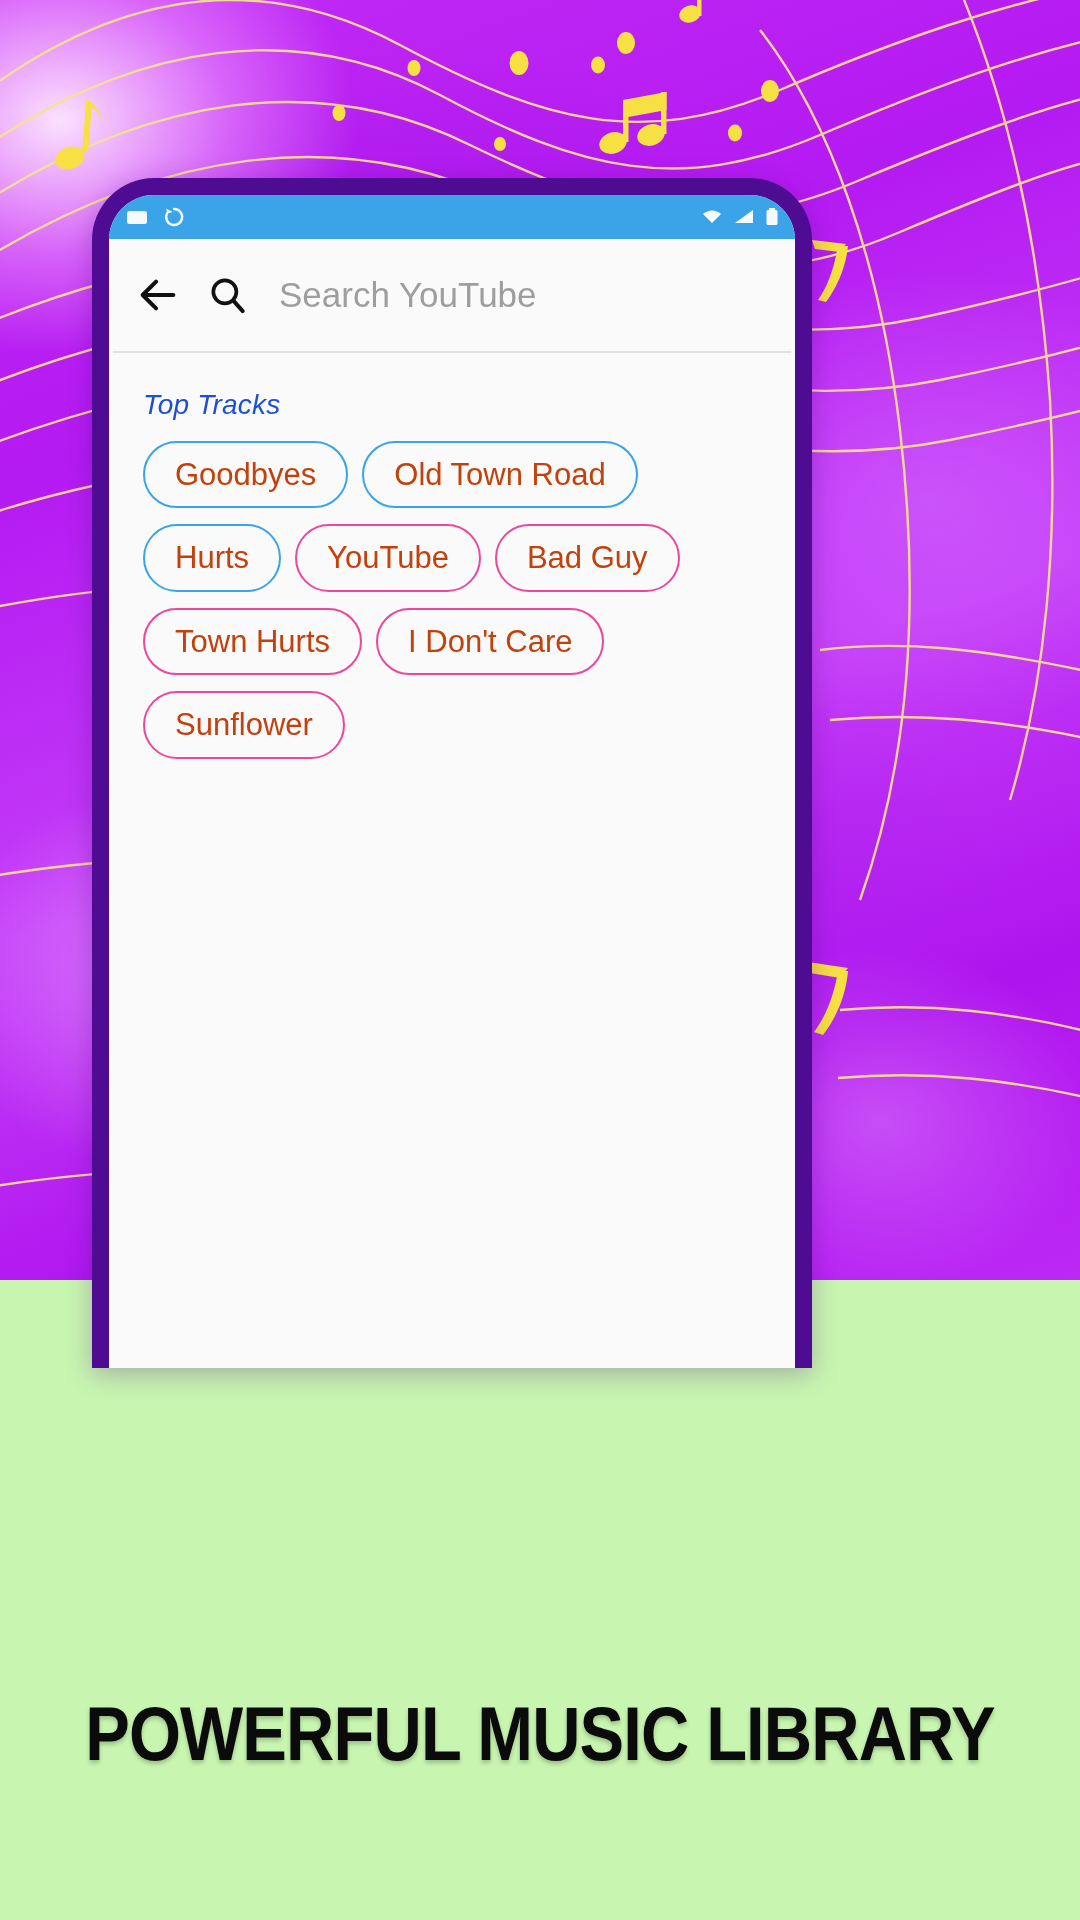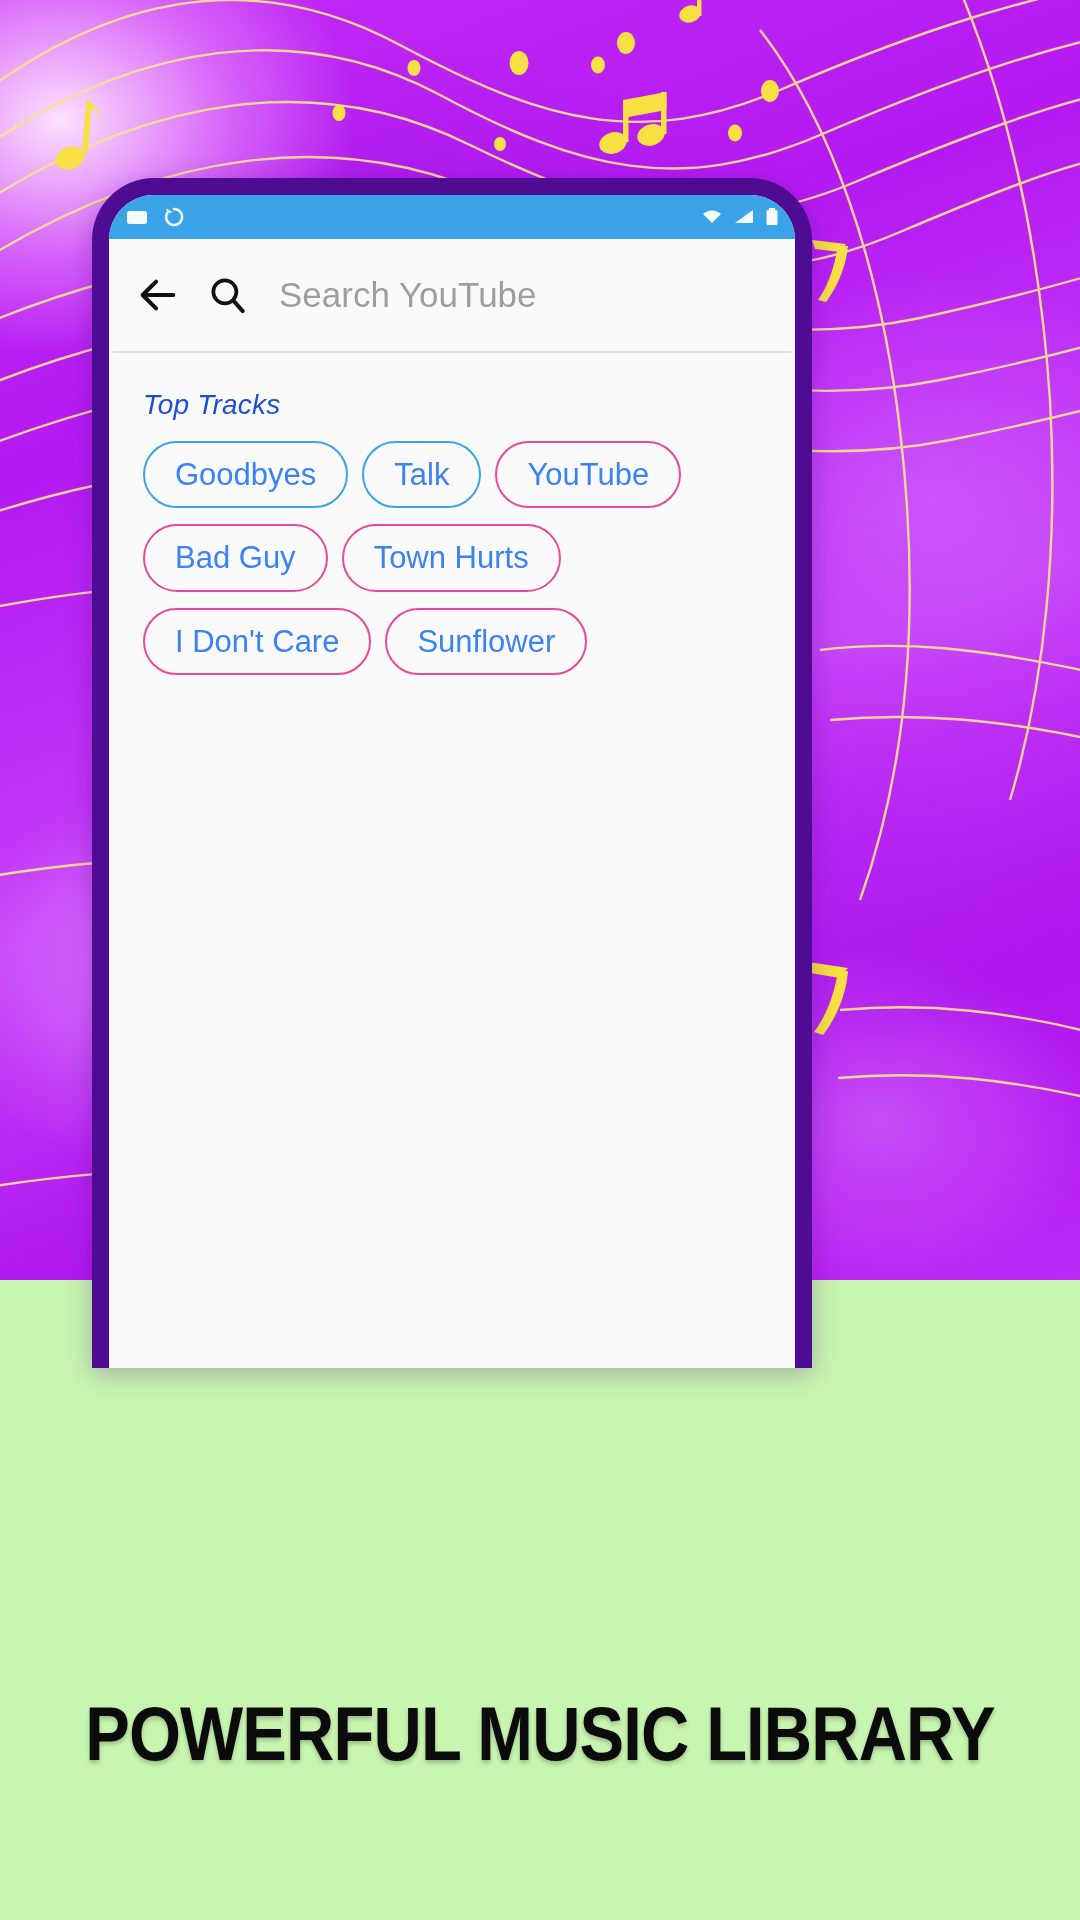--- a/index.html
+++ b/index.html
@@ -126,21 +126,21 @@
     margin-bottom: 20px;
     letter-spacing: .2px;
   }
 
   .chip-wrap { display: flex; flex-wrap: wrap; gap: 16px 14px; max-width: 648px; }
   .chip {
     border: 2px solid #ec4899;
     border-radius: 40px;
     padding: 15px 30px;
     font-size: 31px;
-    color: #3b82f6;
+    color: #c2410c;
     background: #FAFAFA;
     white-space: nowrap;
     line-height: 1.08;
     cursor: pointer;
   }
   .chip.accent { border-color: #3BA4E8; }
 
   
   .headline {
     position: absolute;
@@ -261,21 +261,22 @@
       </svg>
       <input class="search-field" type="text" placeholder="Search YouTube" value="" style="">
     </div>
 
     <div class="divider"></div>
 
     <div class="content">
       <div class="section-label">Top Tracks</div>
       <div class="chip-wrap" id="chip-wrap">
           <div class="chip accent">Goodbyes</div>
-          <div class="chip accent">Talk</div>
+          <div class="chip accent">Old Town Road</div>
+          <div class="chip accent">Hurts</div>
           <div class="chip">YouTube</div>
           <div class="chip">Bad Guy</div>
           <div class="chip">Town Hurts</div>
           <div class="chip">I Don't Care</div>
           <div class="chip">Sunflower</div>
         </div>
     </div>
   </div>
 
   <div class="headline">POWERFUL MUSIC LIBRARY</div>

